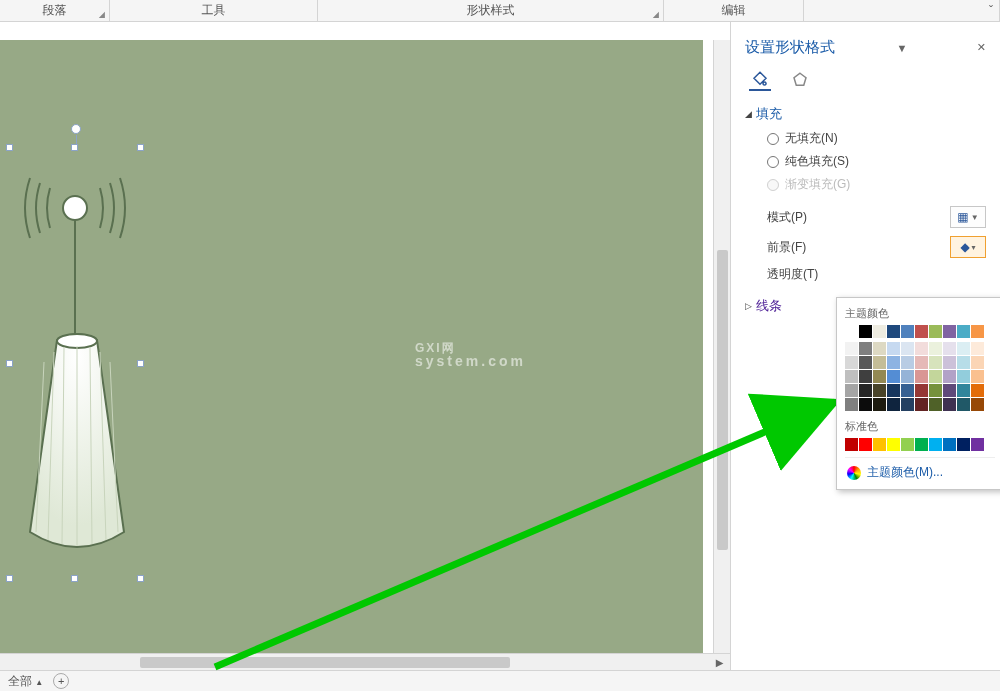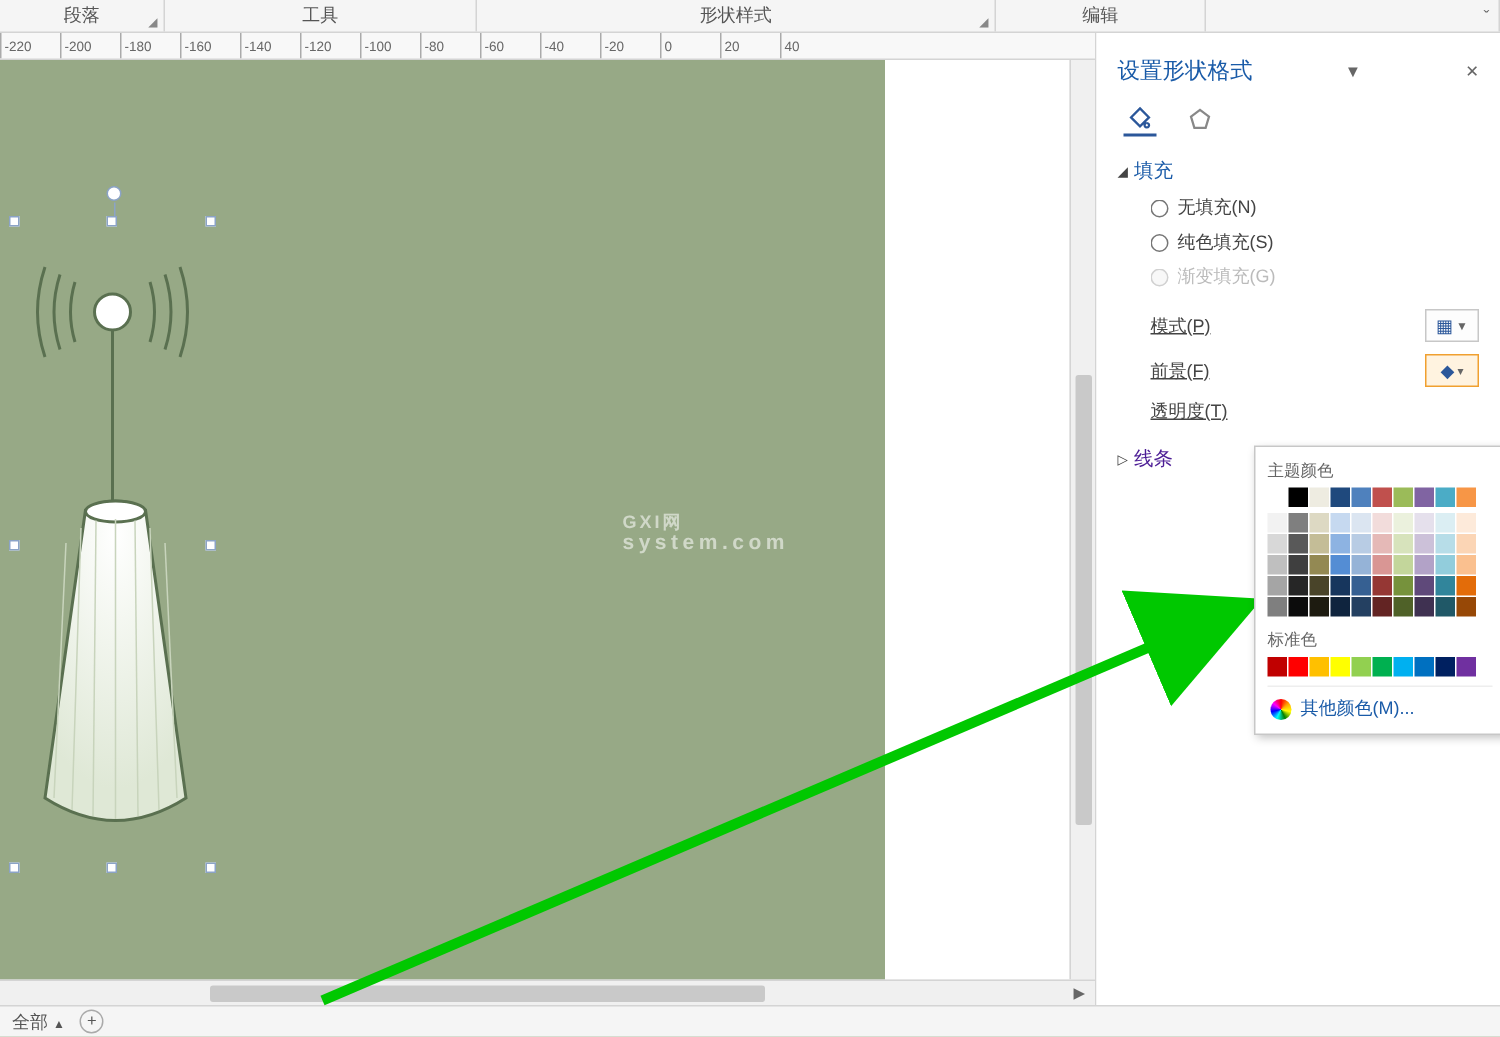--- a/index.html
+++ b/index.html
@@ -4,21 +4,21 @@
 <style>
 *{box-sizing:border-box;margin:0;padding:0;font-family:"Microsoft YaHei",sans-serif;font-size:12px;}
 body{width:1000px;height:691px;overflow:hidden;background:#fff;color:#333;}
 .topbar{height:22px;display:flex;border-bottom:1px solid #d4d4d4;background:#f5f5f5;}
 .topbar .tab{display:flex;align-items:center;justify-content:center;border-right:1px solid #d4d4d4;color:#555;position:relative;}
 .topbar .tab .launcher{position:absolute;right:4px;bottom:2px;font-size:8px;color:#888;}
 .main{display:flex;height:648px;position:relative;}
 .canvas-area{width:731px;position:relative;background:#fff;border-right:1px solid #d4d4d4;}
 .ruler{position:absolute;left:0;top:0;right:0;height:18px;background:#f8f8f8;border-bottom:1px solid #d4d4d4;display:flex;overflow:hidden;}
 .ruler .tick{width:40px;flex:0 0 40px;border-left:1px solid #aaa;font-size:9px;color:#666;text-align:left;padding-left:2px;line-height:18px;position:relative;}
-.canvas-bg{position:absolute;left:0;top:18px;width:590px;height:627px;background:#97a986;overflow:hidden;}
+.canvas-bg{position:absolute;left:0;top:18px;width:703px;height:627px;background:#97a986;overflow:hidden;}
 .shape-sel{position:absolute;left:10px;top:108px;width:130px;height:430px;}
 .handle{position:absolute;width:7px;height:7px;background:#fff;border:1px solid #8ba3c7;}
 .rot{position:absolute;left:61px;top:-24px;width:10px;height:10px;border:1px solid #8ba3c7;border-radius:50%;background:#fff;}
 .rot::after{content:"";position:absolute;left:4px;top:10px;width:1px;height:14px;background:#8ba3c7;}
 .lamp-svg{width:100%;height:100%;}
 .watermark{position:absolute;left:415px;top:300px;color:rgba(255,255,255,.55);font-size:32px;font-weight:bold;letter-spacing:2px;pointer-events:none;}
 .watermark .sub{font-size:14px;letter-spacing:3px;margin-top:-4px;}
 .arrow{position:absolute;left:210px;top:370px;width:650px;height:280px;pointer-events:none;z-index:50;}
 .sidepanel{width:269px;background:#fff;padding:8px 14px 0 14px;position:relative;}
 .sp-header{display:flex;align-items:center;margin:8px 0 12px 0;}
@@ -30,21 +30,21 @@
 .tabicons .ico svg{width:18px;height:18px;}
 .section{margin-bottom:6px;}
 .sec-head{display:flex;align-items:center;gap:4px;padding:4px 0;cursor:pointer;}
 .sec-head .tri{font-size:9px;color:#444;}
 .sec-head .lbl{color:#1a5ba8;font-size:13px;}
 .opts{padding-left:22px;}
 .opt{display:flex;align-items:center;gap:6px;padding:3px 0;color:#444;}
 .opt.disabled{color:#bbb;}
 .opt input[type=radio]{width:12px;height:12px;}
 .row{display:flex;align-items:center;padding:4px 0 4px 22px;}
-.row .lbl{flex:1;color:#444;text-decoration:underline;}
+.row .lbl{flex:1;color:#444;}
 .btn{width:36px;height:22px;border:1px solid #c7c7c7;background:#fdfdfd;display:flex;align-items:center;justify-content:center;gap:2px;cursor:pointer;}
 .btn.active{border-color:#f0a030;background:#fff3e0;}
 .btn .caret{font-size:8px;color:#666;}
 .color-popup{position:absolute;right:-4px;top:275px;width:168px;background:#fff;border:1px solid #c7c7c7;box-shadow:2px 2px 6px rgba(0,0,0,.25);padding:6px 8px;z-index:60;}
 .cp-label{font-size:11px;color:#666;margin:2px 0 4px 0;}
 .swatch-row{display:flex;gap:1px;margin-bottom:1px;}
 .sw{width:13px;height:13px;cursor:pointer;border:1px solid transparent;}
 .cp-other{display:flex;align-items:center;gap:6px;padding:6px 2px 2px 2px;color:#1a5ba8;cursor:pointer;border-top:1px solid #eee;margin-top:6px;}
 .wheel{width:14px;height:14px;border-radius:50%;background:conic-gradient(red,orange,yellow,green,cyan,blue,magenta,red);}
 .scroll-h{position:absolute;left:0;bottom:0;right:0;height:17px;background:#f0f0f0;border-top:1px solid #d4d4d4;display:flex;align-items:center;}
@@ -73,36 +73,20 @@
   <div class="tab" style="width:140px">
       <span>编辑</span>
     </div>
   <div class="tab" style="flex:1">
       <span style="position:absolute;right:6px;top:4px;color:#666">ˇ</span>
     </div>
 </div>
 
 <div class="main">
   <div class="canvas-area">
-    <div class="ruler">
-      <div class="tick">-220</div>
-        <div class="tick">-200</div>
-        <div class="tick">-180</div>
-        <div class="tick">-160</div>
-        <div class="tick">-140</div>
-        <div class="tick">-120</div>
-        <div class="tick">-100</div>
-        <div class="tick">-80</div>
-        <div class="tick">-60</div>
-        <div class="tick">-40</div>
-        <div class="tick">-20</div>
-        <div class="tick">0</div>
-        <div class="tick">20</div>
-        <div class="tick">40</div>
-    </div>
     <div class="canvas-bg">
       <div class="shape-sel">
         <div class="rot"></div>
         <div class="handle" style="left:-4px;top:-4px"></div>
         <div class="handle" style="left:61px;top:-4px"></div>
         <div class="handle" style="right:-4px;top:-4px"></div>
         <div class="handle" style="left:-4px;top:212px"></div>
         <div class="handle" style="right:-4px;top:212px"></div>
         <div class="handle" style="left:-4px;bottom:-4px"></div>
         <div class="handle" style="left:61px;bottom:-4px"></div>
@@ -303,21 +287,21 @@
           <div class="sw" style="background: rgb(255, 255, 0);"></div>
           <div class="sw" style="background: rgb(146, 208, 80);"></div>
           <div class="sw" style="background: rgb(0, 176, 80);"></div>
           <div class="sw" style="background: rgb(0, 176, 240);"></div>
           <div class="sw" style="background: rgb(0, 112, 192);"></div>
           <div class="sw" style="background: rgb(0, 32, 96);"></div>
           <div class="sw" style="background: rgb(112, 48, 160);"></div>
         </div>
       <div class="cp-other">
         <span class="wheel"></span>
-        <span>其他颜色(M)...</span>
+        <span>主题颜色(M)...</span>
       </div>
     </div>
   </div>
 
   <svg class="arrow" viewBox="0 0 650 280">
     <defs>
         <marker id="ah" markerWidth="14" markerHeight="14" refX="11" refY="6" orient="auto">
           <path d="M0,0 L12,6 L0,12 Z" fill="#00c800"></path>
         </marker>
       </defs>

